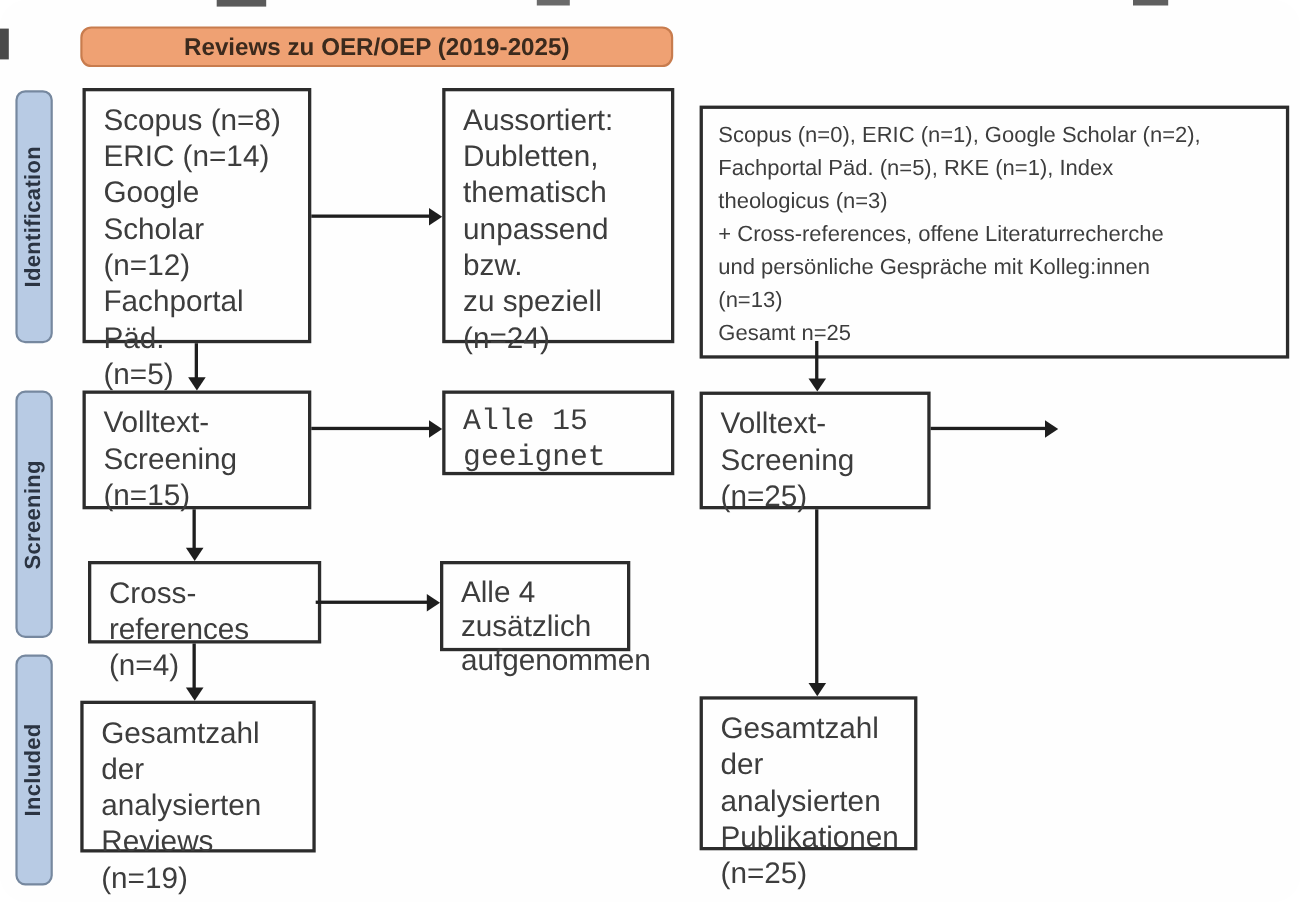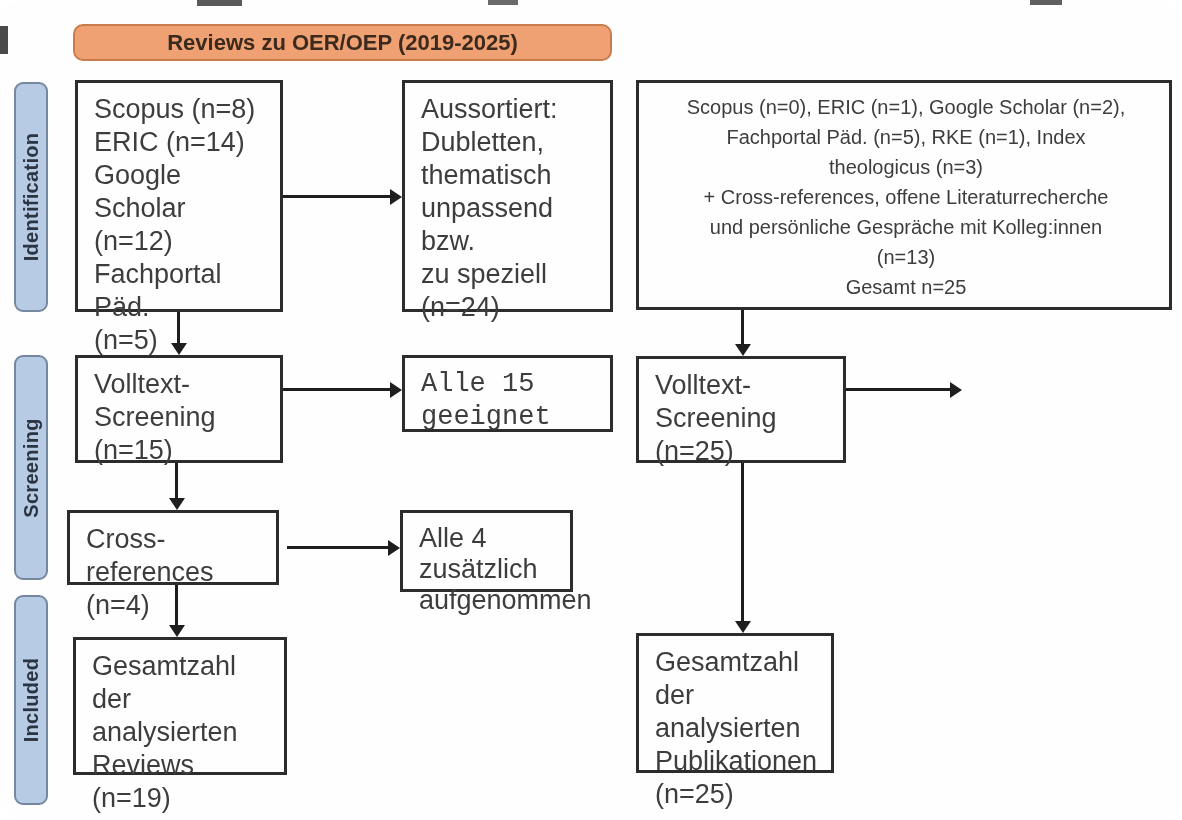--- a/index.html
+++ b/index.html
@@ -60,25 +60,25 @@
     font-size:27px;line-height:33px;
     padding:10px 8px 0 16px;
   }
   .fbox.small-lh .box-text{line-height:31px;}
   .fbox.r-sources .box-text{font-size:20px;line-height:30px;padding:9px 10px 0 14px;}
 
   .b-l1{left:75px;top:80px;width:208px;height:232px;}
   .b-l2{left:402px;top:80px;width:211px;height:232px;}
   .b-l3{left:75px;top:355px;width:208px;height:108px;}
   .b-l4{left:402px;top:355px;width:211px;height:77px;font-family:Liberation Mono, monospace;}
-  .b-l5{left:67px;top:510px;width:212px;height:75px;}
+  .b-l5{left:80px;top:510px;width:212px;height:75px;}
   .b-l6{left:400px;top:510px;width:173px;height:82px;}
   .b-l7{left:73px;top:637px;width:214px;height:138px;}
 
-  .b-r1{left:636px;top:80px;width:536px;height:230px;text-align:center;}
+  .b-r1{left:636px;top:96px;width:536px;height:230px;}
   .b-r2{left:636px;top:356px;width:210px;height:107px;}
   .b-r3{left:962px;top:355px;width:201px;height:77px;}
   .b-r4{left:636px;top:633px;width:198px;height:140px;}
 
   
   .arrow-v{position:absolute;width:3px;background:var(--arrow,#1e1e1e);}
   .arrow-v::after{
     content:"";position:absolute;bottom:-11px;left:50%;transform:translateX(-50%);
     border:8px solid transparent;border-bottom:none;
     border-top:12px solid var(--arrow,#1e1e1e);

